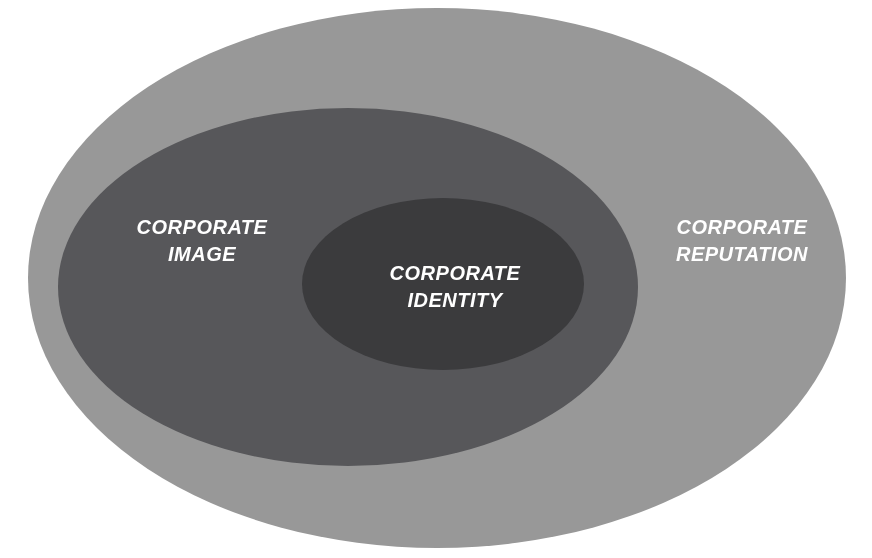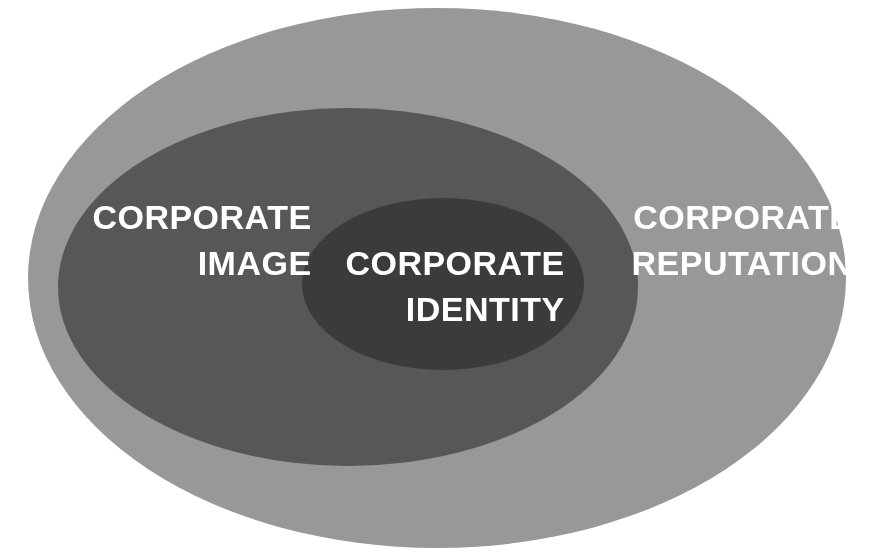--- a/index.html
+++ b/index.html
@@ -37,27 +37,28 @@
     left: 302px;
     top: 198px;
     width: 282px;
     height: 172px;
     background: #3b3b3d;
   }
   .ring-label {
     position: absolute;
     color: #ffffff;
     font-weight: bold;
-    font-size: 34px;
+    font-size: 20px;
     line-height: 1.35;
     letter-spacing: 0.5px;
-    text-align: right;
+    text-align: center;
     white-space: pre-line;
     transform: translate(-50%, -50%);
     user-select: none;
+    font-style: italic;
   }
   .label-image {
     left: 202px;
     top: 241px;
   }
   .label-identity {
     left: 455px;
     top: 287px;
   }
   .label-reputation {

